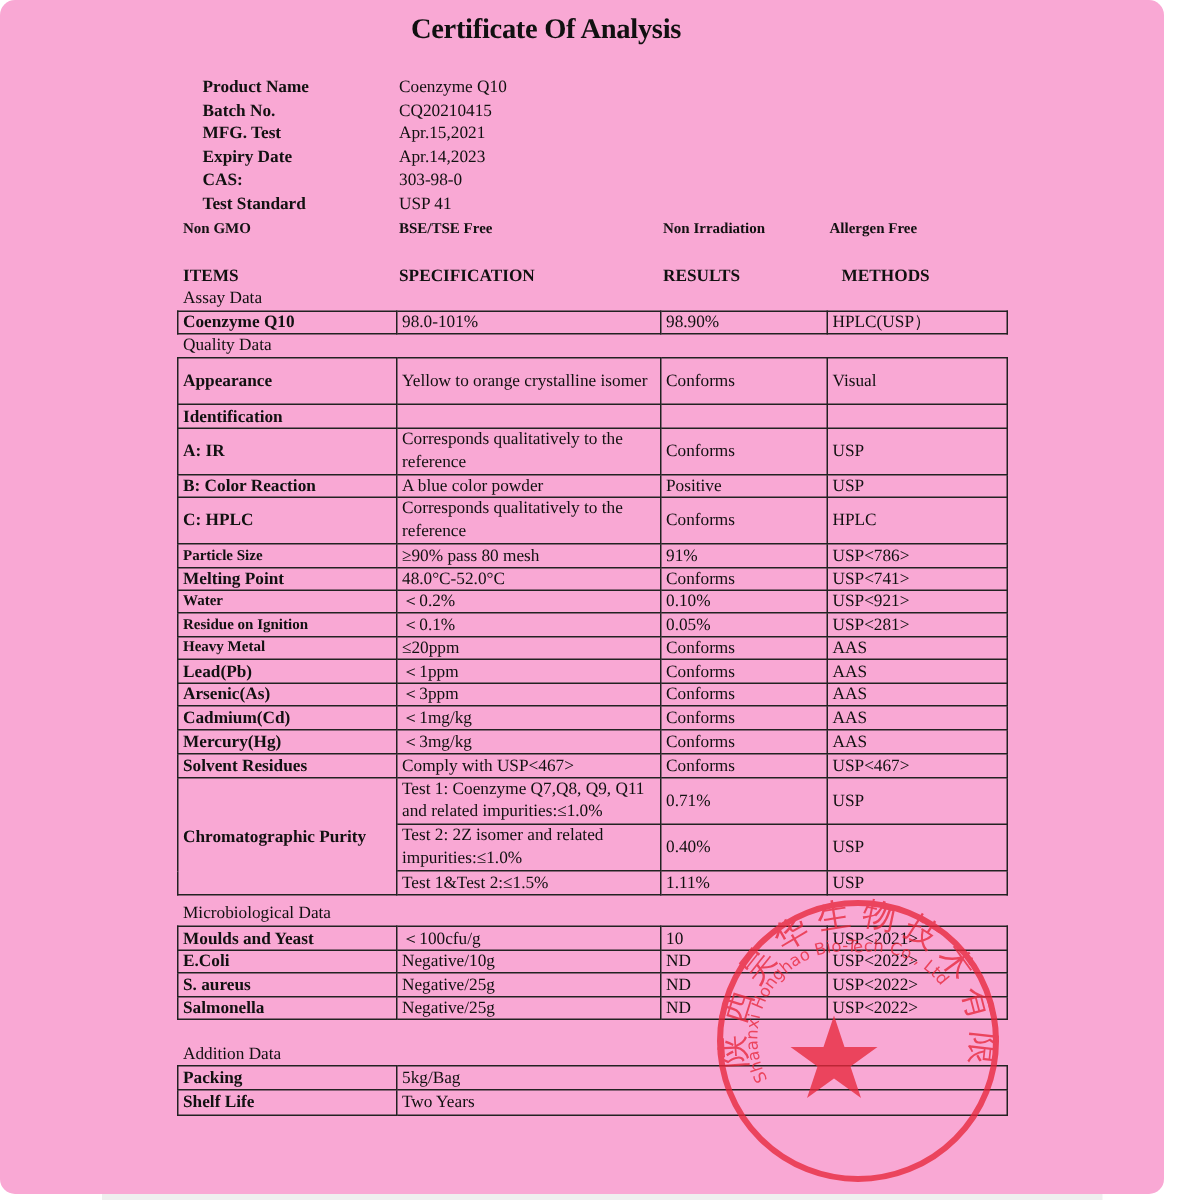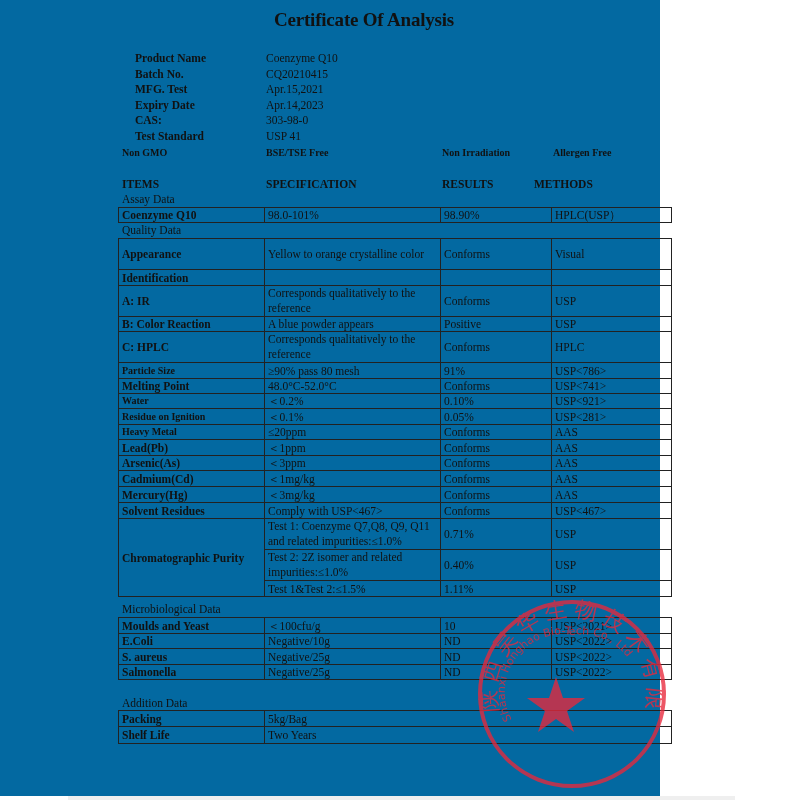--- a/index.html
+++ b/index.html
@@ -2,21 +2,21 @@
 <html><head>
 <meta charset="utf-8">
 <style>
   html, body { margin: 0; padding: 0; }
   body {
     width: 800px; height: 800px; overflow: hidden; position: relative;
     background: #ffffff;
     font-family: "Liberation Serif", "DejaVu Serif", serif;
     color: #111;
   }
-  .page { position: absolute; left: 0; top: 0; width: 660px; height: 796px; background: #0369a1; }
+  .page { position: absolute; left: 0; top: 0; width: 776px; height: 796px; background: #f9a8d4; border-radius: 10px; }
   .bottom-strip { position: absolute; left: 68px; top: 796px; width: 667px; height: 4px; background: #efefef; }
   .title {
     position: absolute; left: 0; width: 728px; top: 9px; text-align: center;
     font-weight: bold; font-size: 19px; letter-spacing: -0.2px;
   }
   .info { position: absolute; left: 122px; top: 51px; font-size: 11.5px; }
   .info-row { position: relative; height: 15.5px; line-height: 15.5px; white-space: nowrap; }
   .info-row .k { position: absolute; left: 13px; font-weight: bold; }
   .info-row .v { position: absolute; left: 144px; }
   .flags { position: absolute; left: 122px; top: 145px; height: 16px; line-height: 16px; font-size: 10px; font-weight: bold; width: 560px; }
@@ -83,21 +83,21 @@
     <span style="left:0">Non GMO</span>
     <span style="left:144px">BSE/TSE Free</span>
     <span style="left:320px">Non Irradiation</span>
     <span style="left:431px">Allergen Free</span>
   </div>
 
   <div class="colhdr">
     <span style="left:0">ITEMS</span>
     <span style="left:144px">SPECIFICATION</span>
     <span style="left:320px">RESULTS</span>
-    <span style="left:412px">METHODS</span>
+    <span style="left:439px">METHODS</span>
   </div>
 
   <div class="section" style="top:192px">Assay Data</div>
   <table class="grid" style="top:207px">
     <colgroup>
         <col class="c1">
         <col class="c2">
         <col class="c3">
         <col class="c4">
       </colgroup>
@@ -115,39 +115,39 @@
   <table class="grid" style="top:238px">
     <colgroup>
         <col class="c1">
         <col class="c2">
         <col class="c3">
         <col class="c4">
       </colgroup>
     <tbody>
         <tr style="height:31px">
       <td class="item">Appearance</td>
-      <td class="wrap">Yellow to orange crystalline color</td>
+      <td class="wrap">Yellow to orange crystalline isomer</td>
       <td>Conforms</td>
       <td>Visual</td>
     </tr>
     <tr style="height:16px">
       <td class="item">Identification</td>
       <td></td>
       <td></td>
       <td></td>
     </tr>
     <tr style="height:31px">
       <td class="item">A: IR</td>
       <td class="wrap">Corresponds qualitatively to the reference</td>
       <td>Conforms</td>
       <td>USP</td>
     </tr>
     <tr style="height:15px">
       <td class="item">B: Color Reaction</td>
-      <td>A blue powder appears</td>
+      <td>A blue color powder</td>
       <td>Positive</td>
       <td>USP</td>
     </tr>
     <tr style="height:31px">
       <td class="item">C: HPLC</td>
       <td class="wrap">Corresponds qualitatively to the reference</td>
       <td>Conforms</td>
       <td>HPLC</td>
     </tr>
     <tr style="height:16px">

